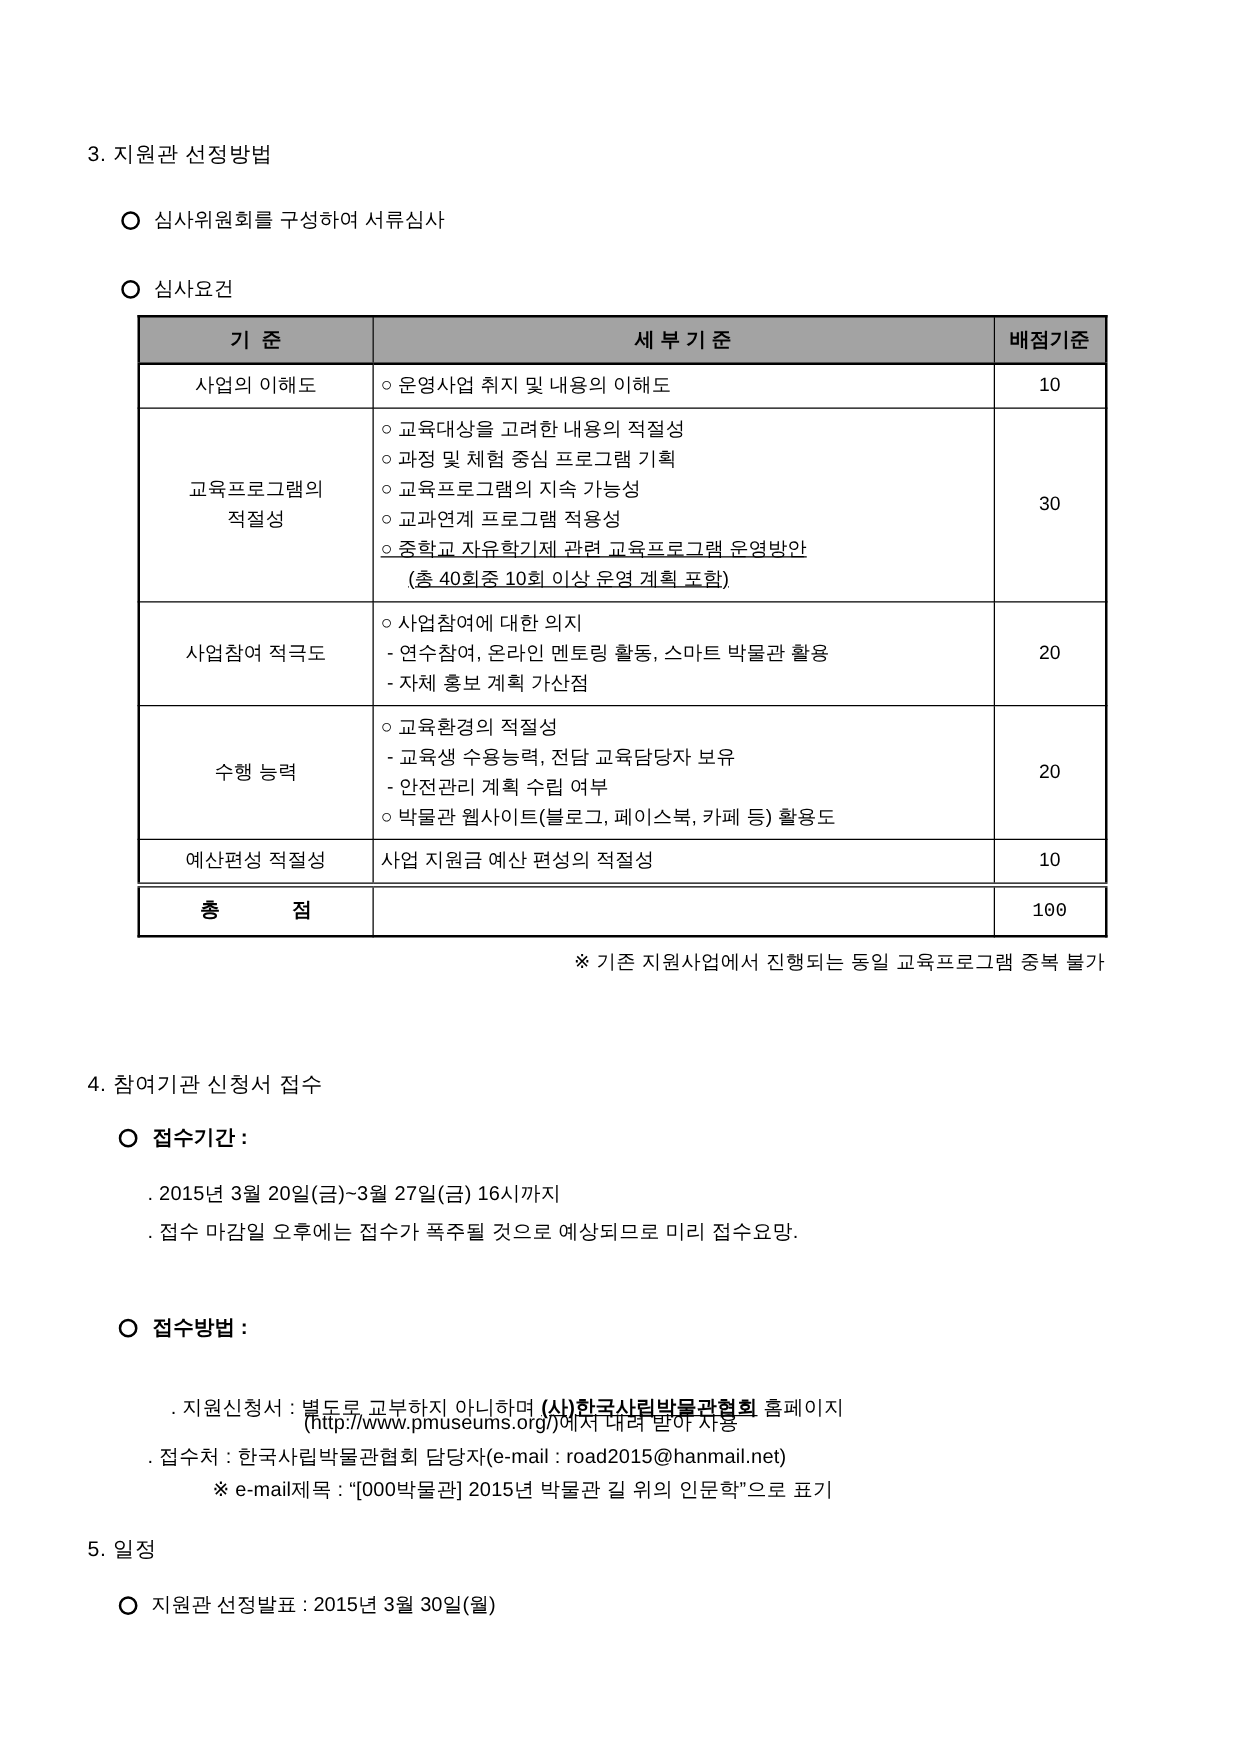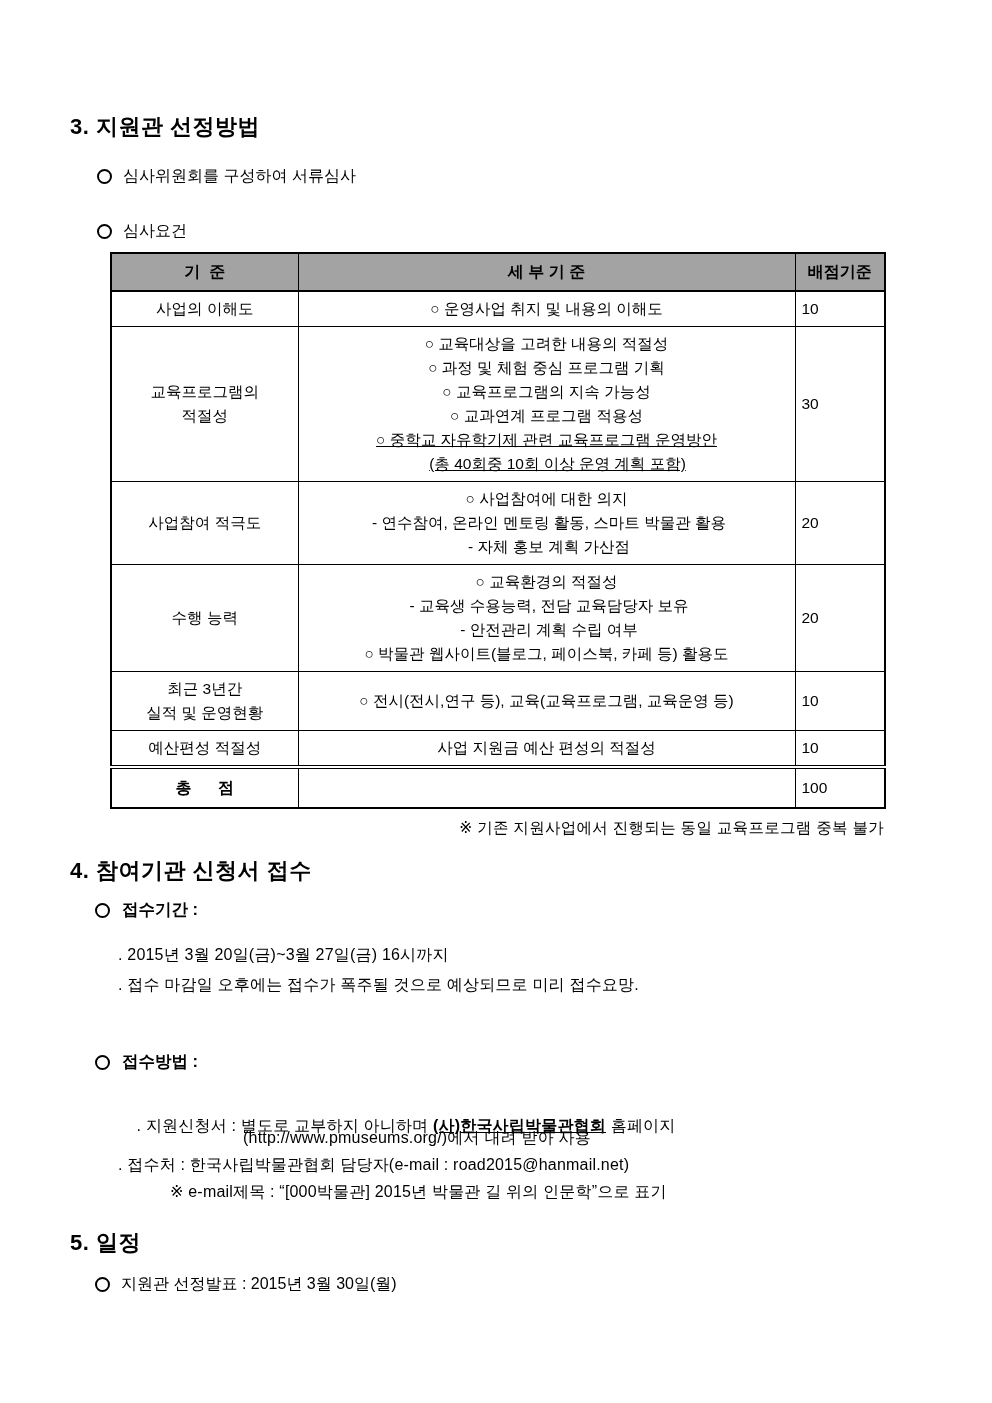--- a/index.html
+++ b/index.html
@@ -8,22 +8,22 @@
     width: 992px;
     height: 1403px;
     background: #ffffff;
     color: #000000;
     font-family: "Liberation Sans", "DejaVu Sans", sans-serif;
     font-size: 16px;
     overflow: hidden;
   }
   .abs { position: absolute; }
   .sec-title {
-    font-size: 22px;
-    font-weight: bold;
+    font-size: 17px;
+    font-weight: normal;
     letter-spacing: 0.5px;
     white-space: pre;
   }
   .bullet-line {
     display: inline-flex;
     align-items: center;
     gap: 11px;
     white-space: pre;
   }
   .bullet-line.bold { font-weight: bold; font-size: 16.5px; gap: 12px; }
@@ -58,26 +58,26 @@
     background: #a3a3a3;
     font-weight: bold;
     text-align: center;
     border-bottom: 2px solid #000;
     height: 26px;
     white-space: pre;
     font-size: 16px;
   }
   td.crit { text-align: center; line-height: 24px; }
   td.detail { text-align: left; padding-left: 10px; line-height: 24px; }
-  td.score { text-align: left; font-size: 15.5px; }
-  .detail-line { white-space: pre-wrap; text-align: center; }
+  td.score { text-align: center; font-size: 15.5px; }
+  .detail-line { white-space: pre-wrap; }
   .detail-line.u { text-decoration: underline; }
   .detail-line.ind { padding-left: 22px; }
   .detail-line.dash { padding-left: 5px; }
-  tr.total-row td { border-top: 4px double #000; height: 28px; }
+  tr.total-row td { border-top: 4px double #000; height: 28px; font-family: Liberation Mono, monospace; }
   tr.total-row td.crit { font-weight: bold; font-size: 16px; }
 
   .footnote {
     width: 774px;
     text-align: right;
     font-size: 15.5px;
     white-space: pre;
     letter-spacing: 0.3px;
   }
 </style>
@@ -155,30 +155,20 @@
             <td class="detail">
               <div class="detail-line">○ 교육환경의 적절성</div>
               <div class="detail-line dash">- 교육생 수용능력, 전담 교육담당자 보유</div>
               <div class="detail-line dash">- 안전관리 계획 수립 여부</div>
               <div class="detail-line">○ 박물관 웹사이트(블로그, 페이스북, 카페 등) 활용도</div>
             </td>
             <td class="score">20</td>
           </tr>
           <tr>
             <td class="crit">
-              <div>최근 3년간</div>
-              <div>실적 및 운영현황</div>
-            </td>
-            <td class="detail">
-              <div class="detail-line">○ 전시(전시,연구 등), 교육(교육프로그램, 교육운영 등)</div>
-            </td>
-            <td class="score">10</td>
-          </tr>
-          <tr>
-            <td class="crit">
               <div>예산편성 적절성</div>
             </td>
             <td class="detail">
               <div class="detail-line">사업 지원금 예산 편성의 적절성</div>
             </td>
             <td class="score">10</td>
           </tr>
         </tbody>
       <tbody>
         <tr class="total-row">

